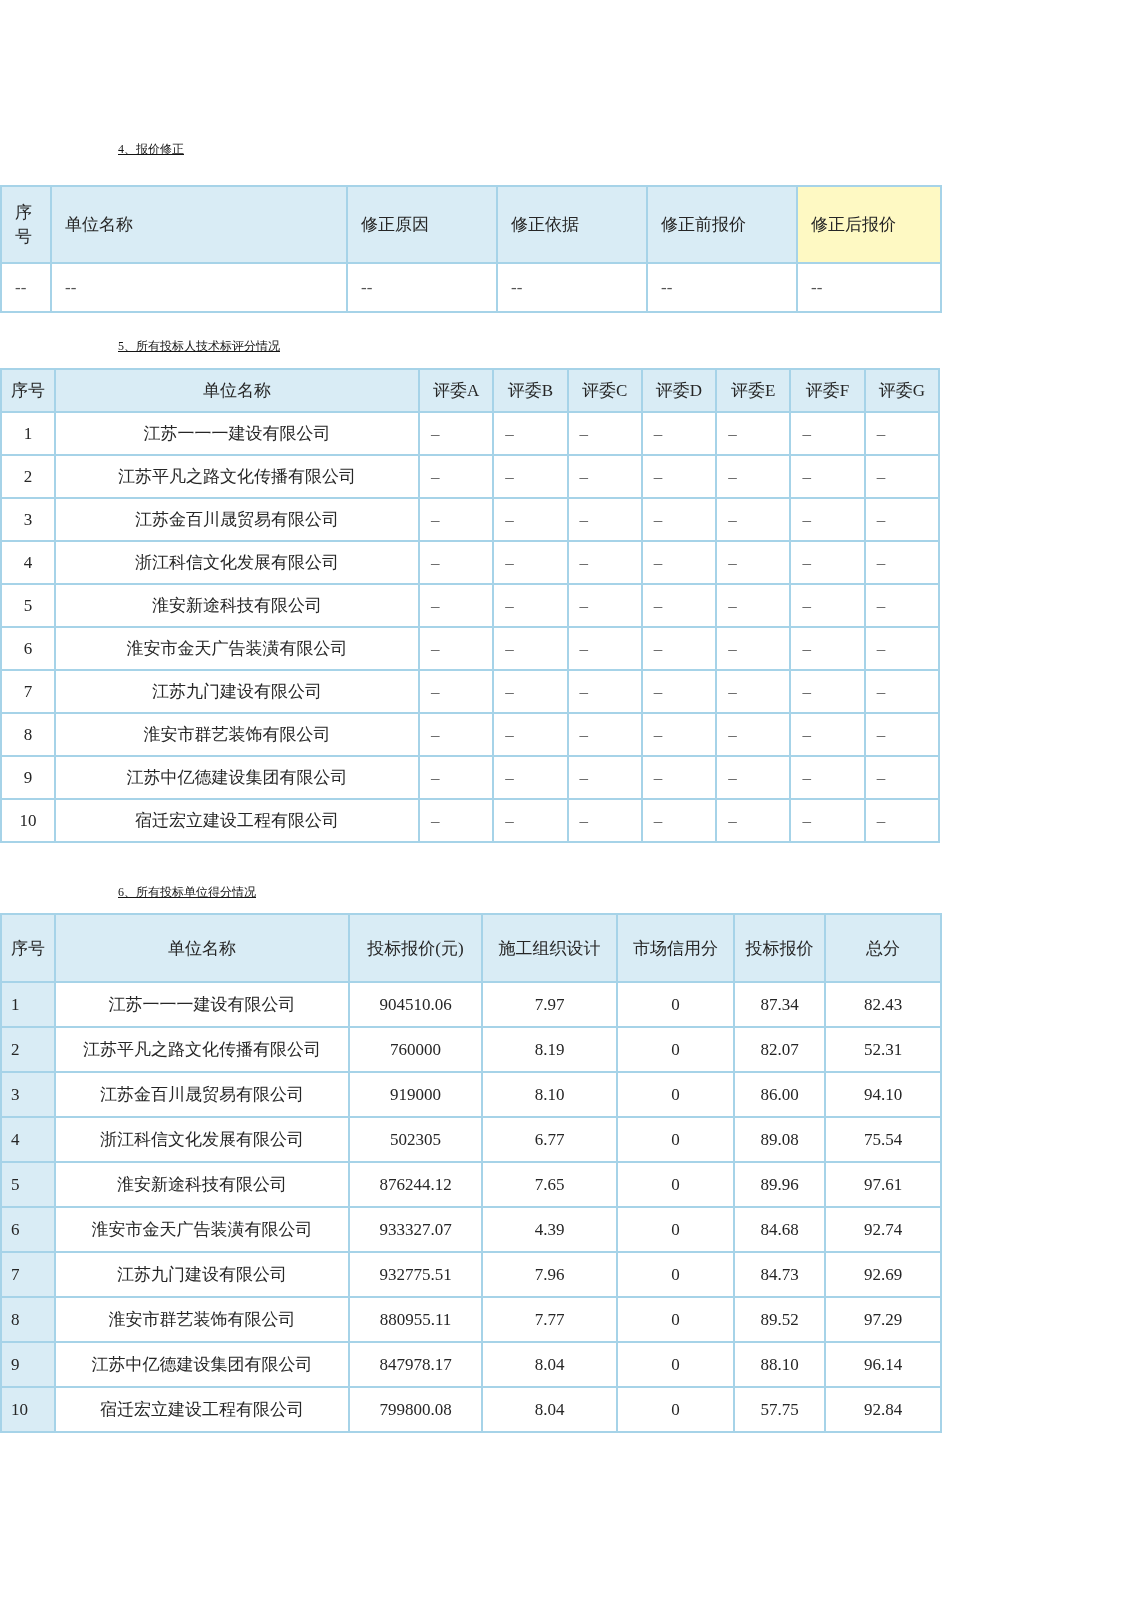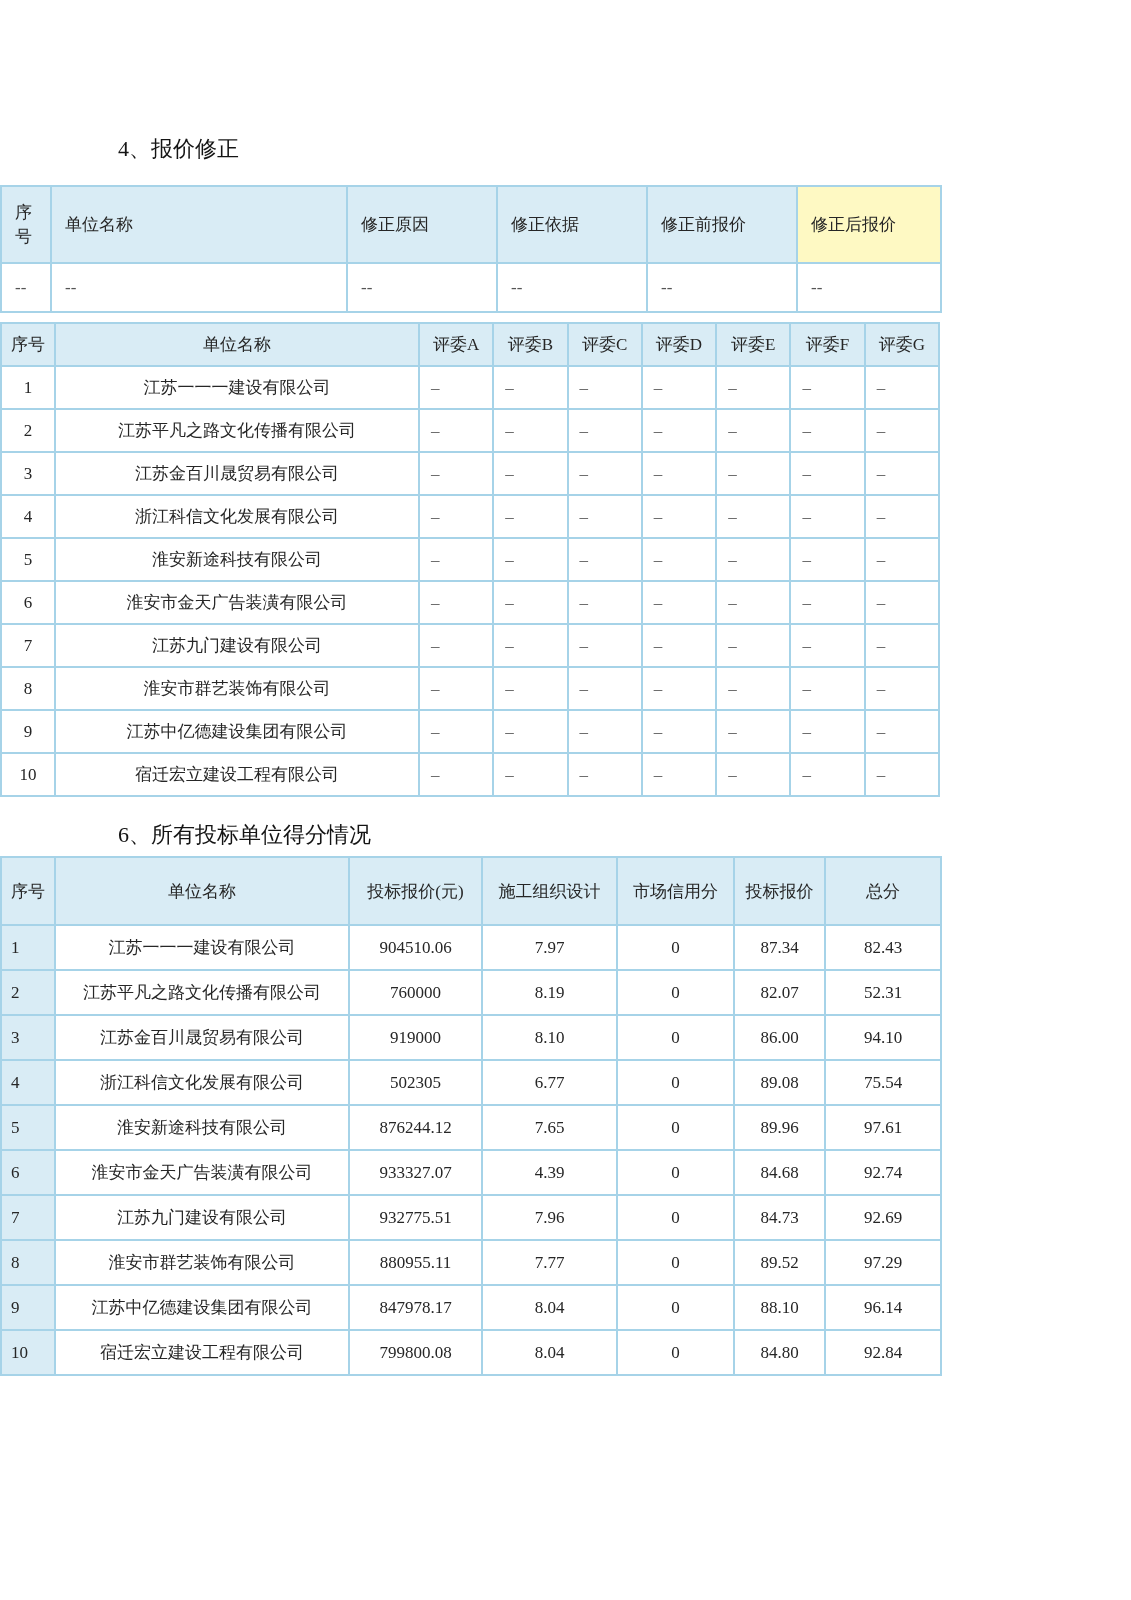--- a/index.html
+++ b/index.html
@@ -13,25 +13,26 @@
     position: relative;
     font-family: "Liberation Serif", "DejaVu Serif", serif;
     color: #262626;
     overflow: hidden;
   }
   .doc {
     padding-top: 136px;
   }
   .sec-title {
     margin: 0 0 0 118px;
-    font-size: 22px;
+    font-size: 12px;
     line-height: 26px;
     font-weight: 400;
     color: #141414;
     font-family: "Liberation Serif", "DejaVu Serif", serif;
+    text-decoration: underline;
   }
   table {
     border-collapse: collapse;
     table-layout: fixed;
     width: 940px;
   }
   th, td {
     border: 2px solid #a6d3e8;
     font-weight: 400;
     font-size: 17px;
@@ -89,21 +90,21 @@
     height: 43px;
     text-align: center;
   }
   #t6 td:first-child {
     background: #d9ecf5;
     text-align: left;
     padding-left: 9px;
   }
 
   .mt-5 { margin-top: 20px; }
-  .mt-6 { margin-top: 25px; }
+  .mt-6 { margin-top: 36px; }
 </style>
 </head>
 <body>
 
 <div class="doc">
 
   <section>
     <h2 class="sec-title">4、报价修正</h2>
     <table id="t4">
       <colgroup>
@@ -131,20 +132,21 @@
             <td>--</td>
             <td>--</td>
             <td>--</td>
             <td>--</td>
           </tr>
         </tbody>
     </table>
   </section>
 
   <section>
+    <h2 class="sec-title mt-5">5、所有投标人技术标评分情况</h2>
     <table id="t5">
       <colgroup>
         <col style="width:54px">
         <col style="width:364px">
         <col>
           <col>
           <col>
           <col>
           <col>
           <col>
@@ -382,20 +384,20 @@
             <td>0</td>
             <td>88.10</td>
             <td>96.14</td>
           </tr>
           <tr>
             <td>10</td>
             <td>宿迁宏立建设工程有限公司</td>
             <td>799800.08</td>
             <td>8.04</td>
             <td>0</td>
-            <td>84.80</td>
+            <td>57.75</td>
             <td>92.84</td>
           </tr>
         </tbody>
     </table>
   </section>
 
 </div>
 
 </body></html>

